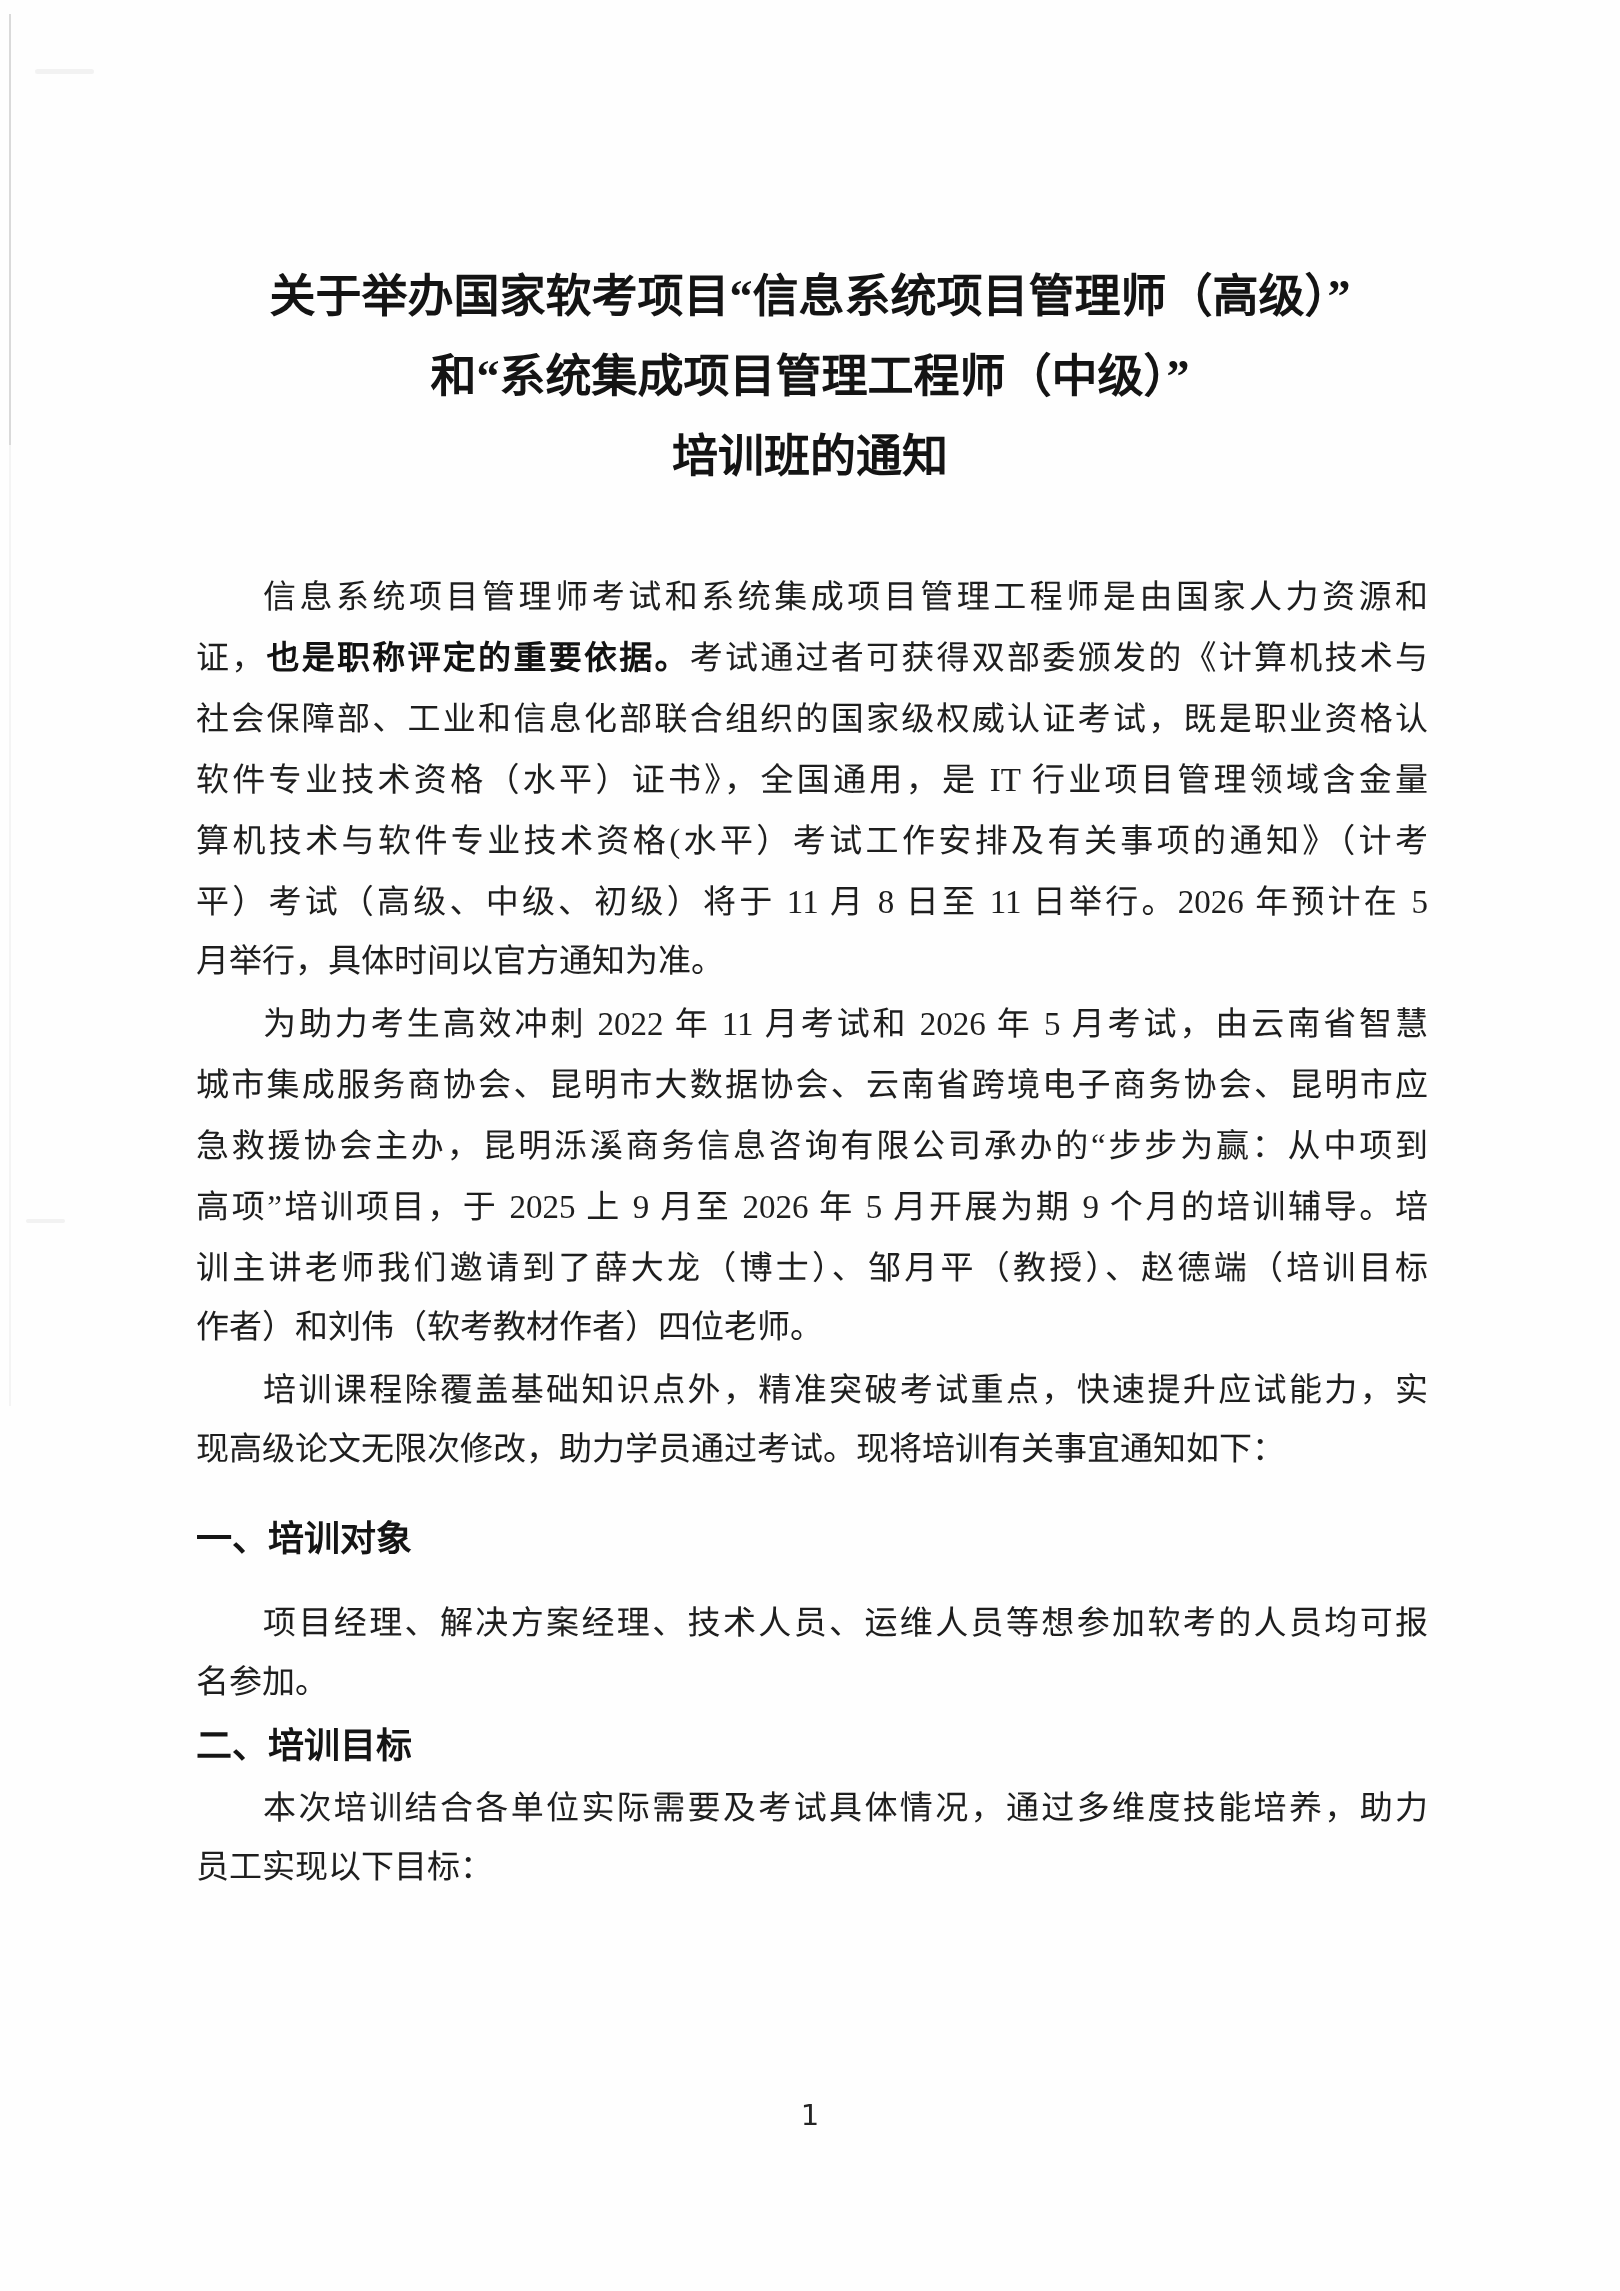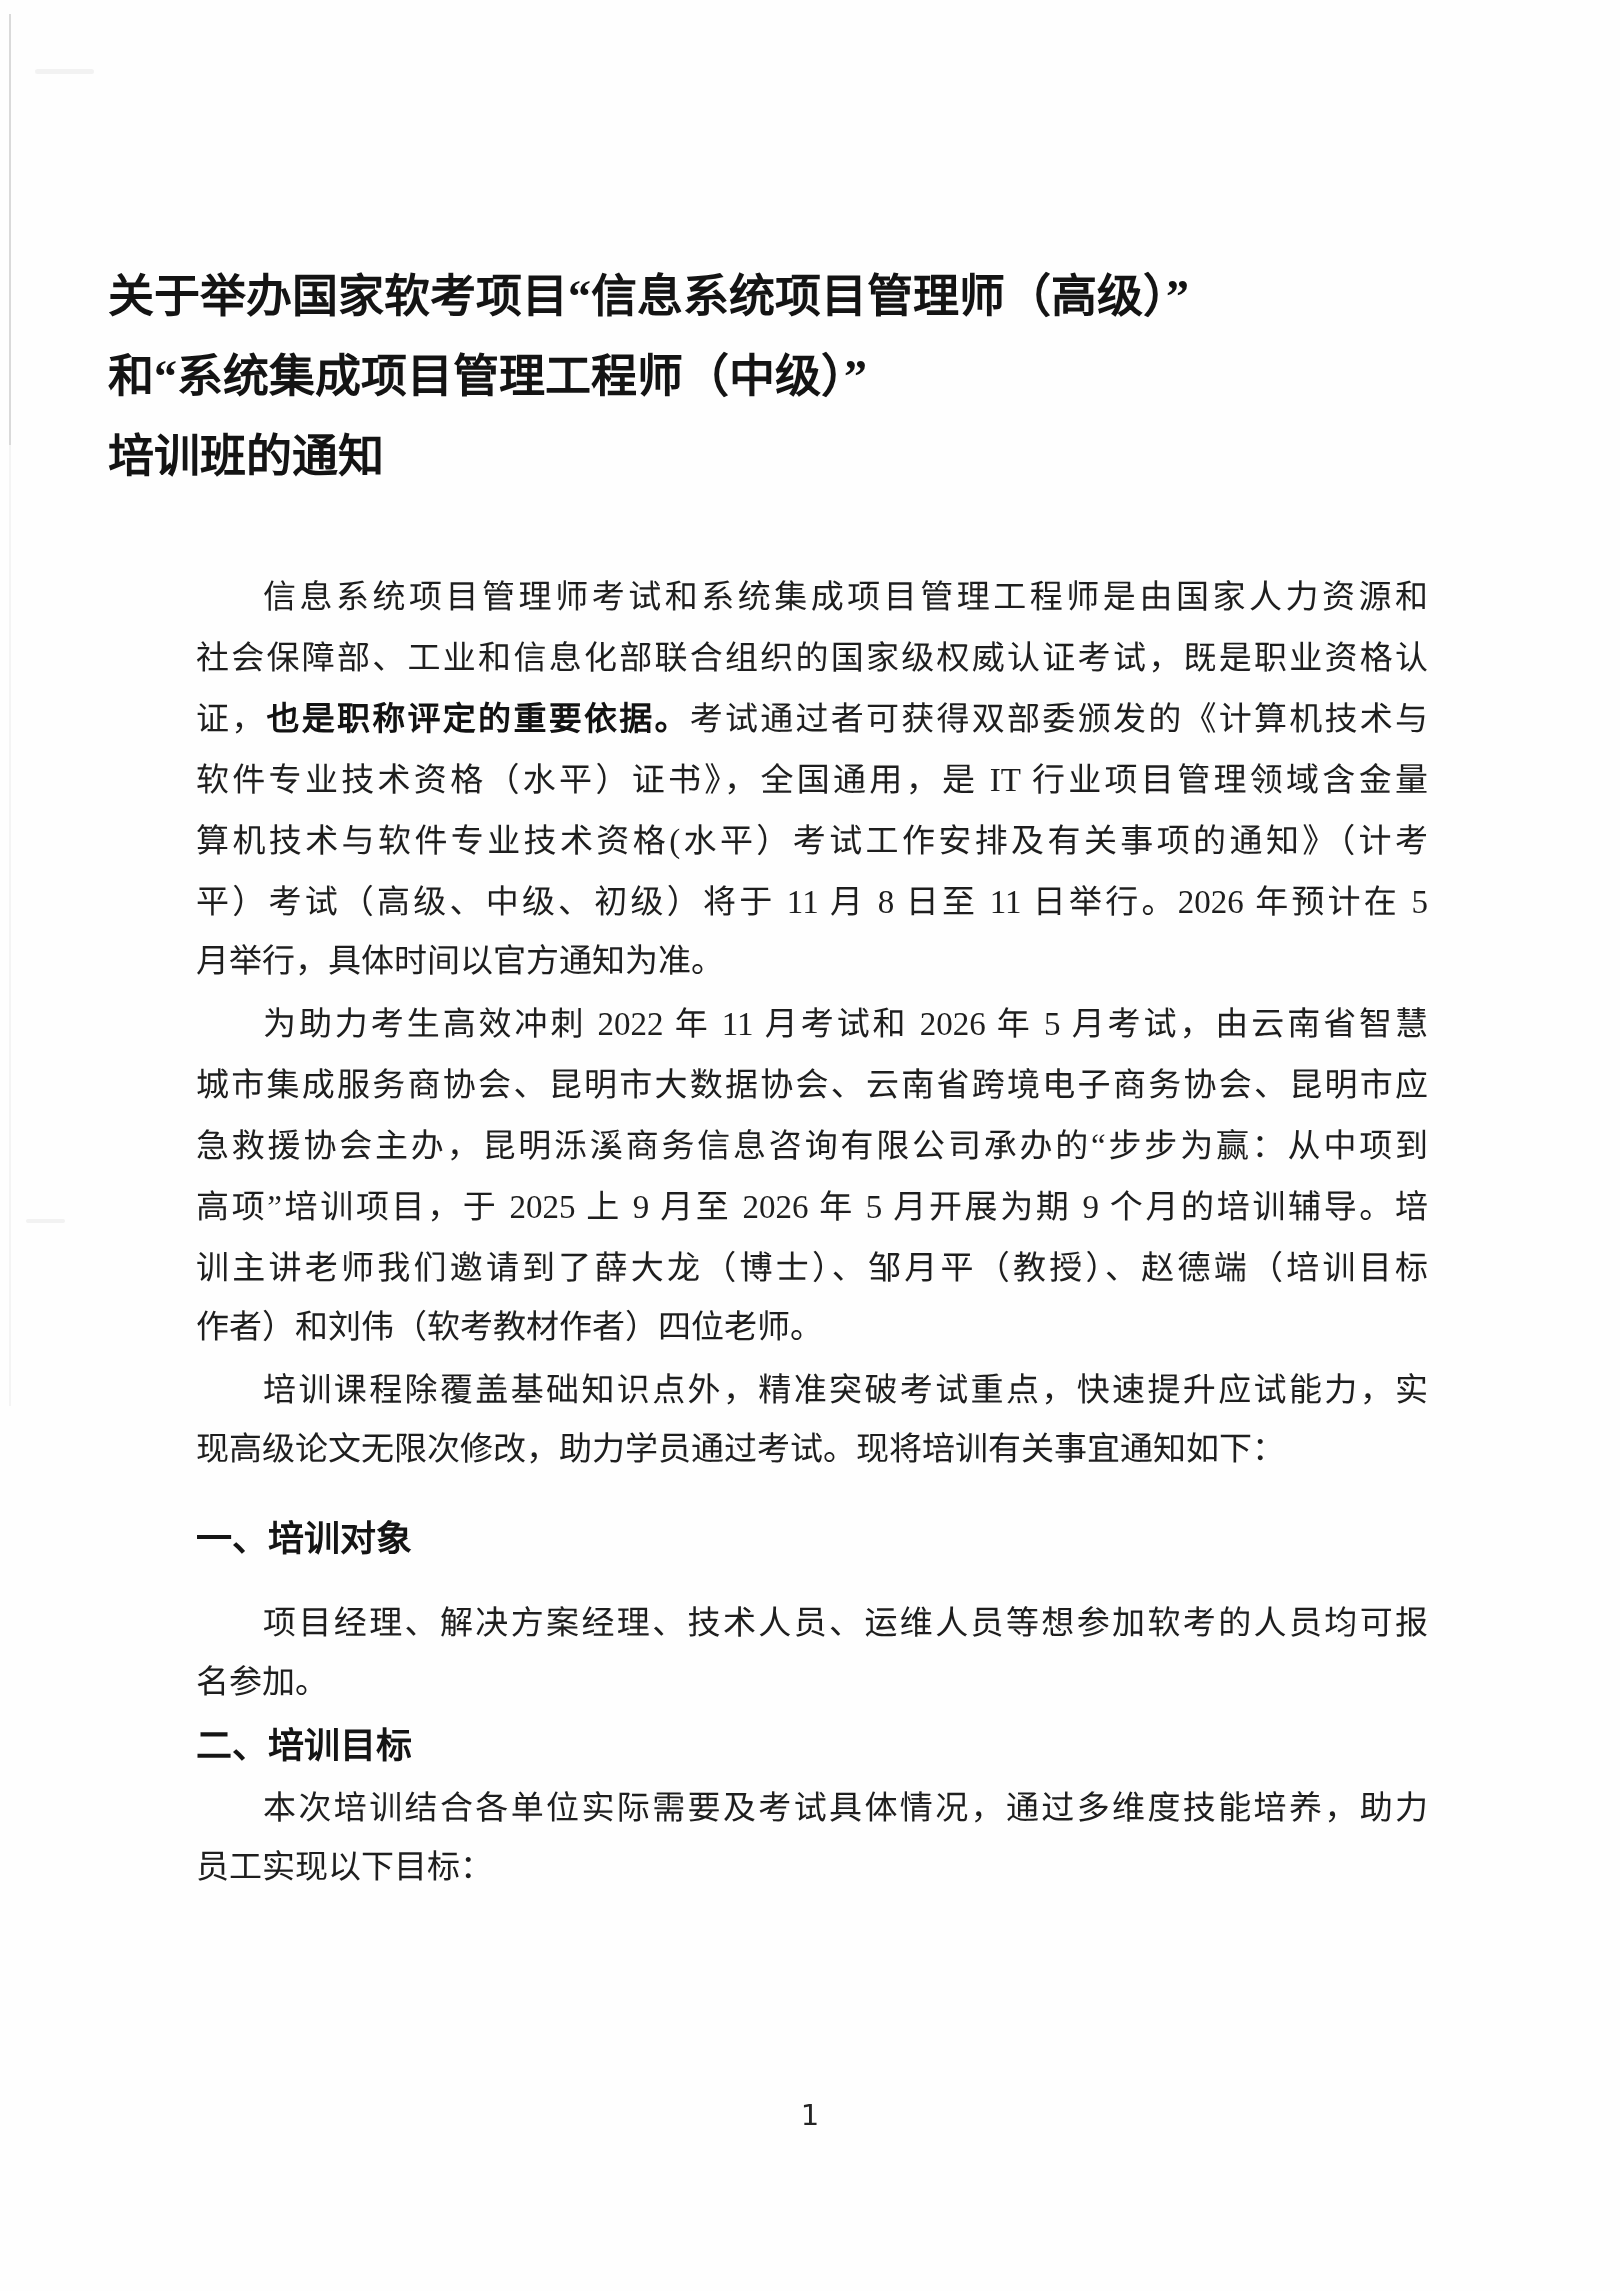--- a/index.html
+++ b/index.html
@@ -38,20 +38,21 @@
   }
   .scan-smudge-2 {
     position: absolute;
     left: 25.5px; top: 1219px;
     width: 39px; height: 3.9px;
     background: rgba(140, 140, 140, 0.10);
     border-radius: 2px;
   }
   .title {
     margin: 257px 108px 0 108px;
+    text-align: center;
     font-size: 46px;
     line-height: 80px;
     font-weight: bold;
     color: #141414;
   }
   .title .t-line { margin: 0; }
   .content {
     margin: 70px 192px 0 196px; 
   }
   .line {
@@ -103,22 +104,22 @@
   <div class="title">
     <p class="t-line">关于举办国家软考项目“信息系统项目管理师（高级）”</p>
     <p class="t-line">和“系统集成项目管理工程师（中级）”</p>
     <p class="t-line">培训班的通知</p>
   </div>
 
   <div class="content">
 
     <div>
       <p class="line indent">信息系统项目管理师考试和系统集成项目管理工程师是由国家人力资源和</p>
+      <p class="line"><span>证，</span><span class="b">也是职称评定的重要依据。</span><span>考试通过者可获得双部委颁发的《计算机技术与</span></p>
       <p class="line">社会保障部、工业和信息化部联合组织的国家级权威认证考试，既是职业资格认</p>
-      <p class="line"><span>证，</span><span class="b">也是职称评定的重要依据。</span><span>考试通过者可获得双部委颁发的《计算机技术与</span></p>
       <p class="line">软件专业技术资格（水平）证书》，全国通用，是 IT 行业项目管理领域含金量</p>
       <p class="line">算机技术与软件专业技术资格(水平）考试工作安排及有关事项的通知》（计考</p>
       <p class="line">平）考试（高级、中级、初级）将于 11 月 8 日至 11 日举行。2026 年预计在 5</p>
       <p class="line last">月举行，具体时间以官方通知为准。</p>
     </div>
 
     <div>
       <p class="line indent">为助力考生高效冲刺 2022 年 11 月考试和 2026 年 5 月考试，由云南省智慧</p>
       <p class="line">城市集成服务商协会、昆明市大数据协会、云南省跨境电子商务协会、昆明市应</p>
       <p class="line">急救援协会主办，昆明泺溪商务信息咨询有限公司承办的“步步为赢：从中项到</p>

